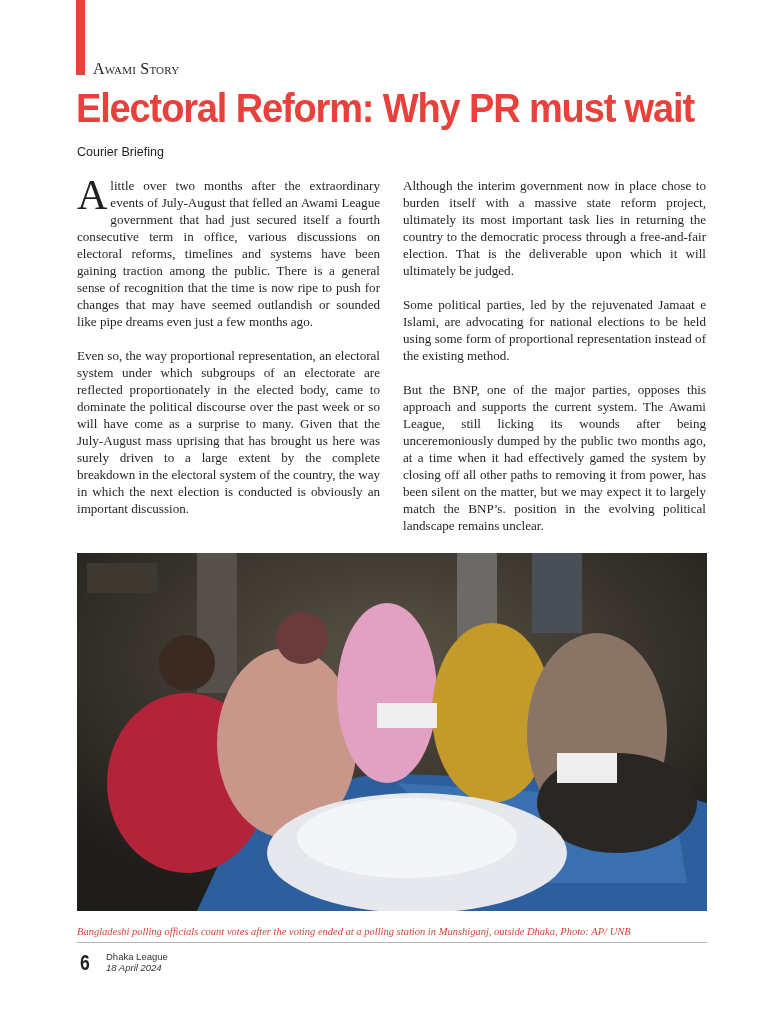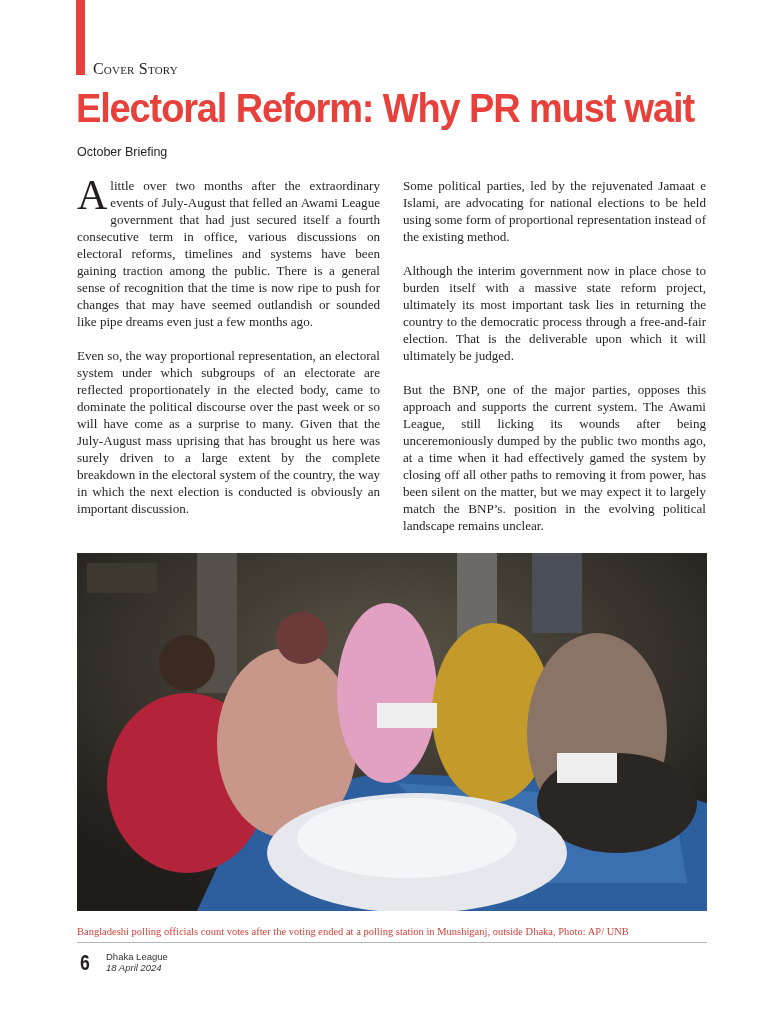--- a/index.html
+++ b/index.html
@@ -7,42 +7,42 @@
   .redbar { position:absolute; left:76px; top:0; width:9px; height:75px; background:#e8413b; }
   .kicker { position:absolute; left:93px; top:60px; font-family:"Liberation Serif", serif; font-size:16px; font-variant:small-caps; color:#231f20; letter-spacing:0.2px; }
   .headline { position:absolute; left:76px; top:83px; width:660px; font-family:"Liberation Sans", sans-serif; font-weight:bold; font-size:40px; color:#e8413b; letter-spacing:-1.2px; transform:scaleX(0.95); transform-origin:left; white-space:nowrap; line-height:50px; }
   .byline { position:absolute; left:77px; top:145px; font-family:"Liberation Sans", sans-serif; font-size:12.5px; color:#231f20; }
   .col { position:absolute; top:177px; width:303px; font-size:13.1px; line-height:17px; text-align:justify; }
   .col p { margin:0 0 17px 0; }
   .col-left { left:77px; }
   .col-right { left:403px; }
   .dropcap { float:left; font-size:42px; line-height:34px; margin:1px 3px 0 0; font-family:"Liberation Serif", serif; }
   .photo { position:absolute; left:77px; top:553px; width:630px; height:358px; overflow:hidden; background:#2b2a28; }
-  .caption { position:absolute; left:77px; top:926px; width:640px; font-family:"Liberation Serif", serif; font-size:10.5px; color:#d6423b; white-space:nowrap; }
+  .caption { position:absolute; left:77px; top:926px; width:640px; font-family:"Liberation Serif", serif; font-style:italic; font-size:10.5px; color:#d6423b; white-space:nowrap; }
   .rule { position:absolute; left:77px; top:942px; width:630px; height:1px; background:#b5b5b5; }
   .pageno { position:absolute; left:80px; top:950px; font-family:"Liberation Sans", sans-serif; font-weight:bold; font-size:22px; color:#231f20; transform:scaleX(0.8); transform-origin:left; }
   .pub { position:absolute; left:106px; top:951px; font-family:"Liberation Sans", sans-serif; font-size:9.5px; color:#333; line-height:11px; }
   .pub .date { font-style:italic; }
 </style>
 </head>
 <body>
 
 <div class="redbar"></div>
-<div class="kicker">Cover Story</div>
+<div class="kicker">Awami Story</div>
 <div class="headline">Electoral Reform: Why PR must wait</div>
-<div class="byline">October Briefing</div>
+<div class="byline">Courier Briefing</div>
 
 <div class="col col-left">
   <p><span class="dropcap">A</span><span> little over two months after the extraordinary events of July-August that felled an Awami League government that had just secured itself a fourth consecutive term in office, various discussions on electoral reforms, timelines and systems have been gaining traction among the public. There is a general sense of recognition that the time is now ripe to push for changes that may have seemed outlandish or sounded like pipe dreams even just a few months ago.</span></p>
   <p>Even so, the way proportional representation, an electoral system under which subgroups of an electorate are reflected proportionately in the elected body, came to dominate the political discourse over the past week or so will have come as a surprise to many. Given that the July-August mass uprising that has brought us here was surely driven to a large extent by the complete breakdown in the electoral system of the country, the way in which the next election is conducted is obviously an important discussion.</p>
 </div>
 
 <div class="col col-right">
+  <p>Although the interim government now in place chose to burden itself with a massive state reform project, ultimately its most important task lies in returning the country to the democratic process through a free-and-fair election. That is the deliverable upon which it will ultimately be judged.</p>
   <p>Some political parties, led by the rejuvenated Jamaat e Islami, are advocating for national elections to be held using some form of proportional representation instead of the existing method.</p>
-  <p>Although the interim government now in place chose to burden itself with a massive state reform project, ultimately its most important task lies in returning the country to the democratic process through a free-and-fair election. That is the deliverable upon which it will ultimately be judged.</p>
   <p>But the BNP, one of the major parties, opposes this approach and supports the current system. The Awami League, still licking its wounds after being unceremoniously dumped by the public two months ago, at a time when it had effectively gamed the system by closing off all other paths to removing it from power, has been silent on the matter, but we may expect it to largely match the BNP’s.  position in the evolving political landscape remains unclear.</p>
 </div>
 
 <div class="photo" title="Polling officials seated on a blue tarp counting a pile of paper ballots">
   <svg width="630" height="358" viewBox="0 0 630 358">
     <defs>
       <radialGradient id="bg" cx="50%" cy="30%" r="70%">
         <stop offset="0" stop-color="#5a5346"></stop>
         <stop offset="1" stop-color="#1f1d1a"></stop>
       </radialGradient>

